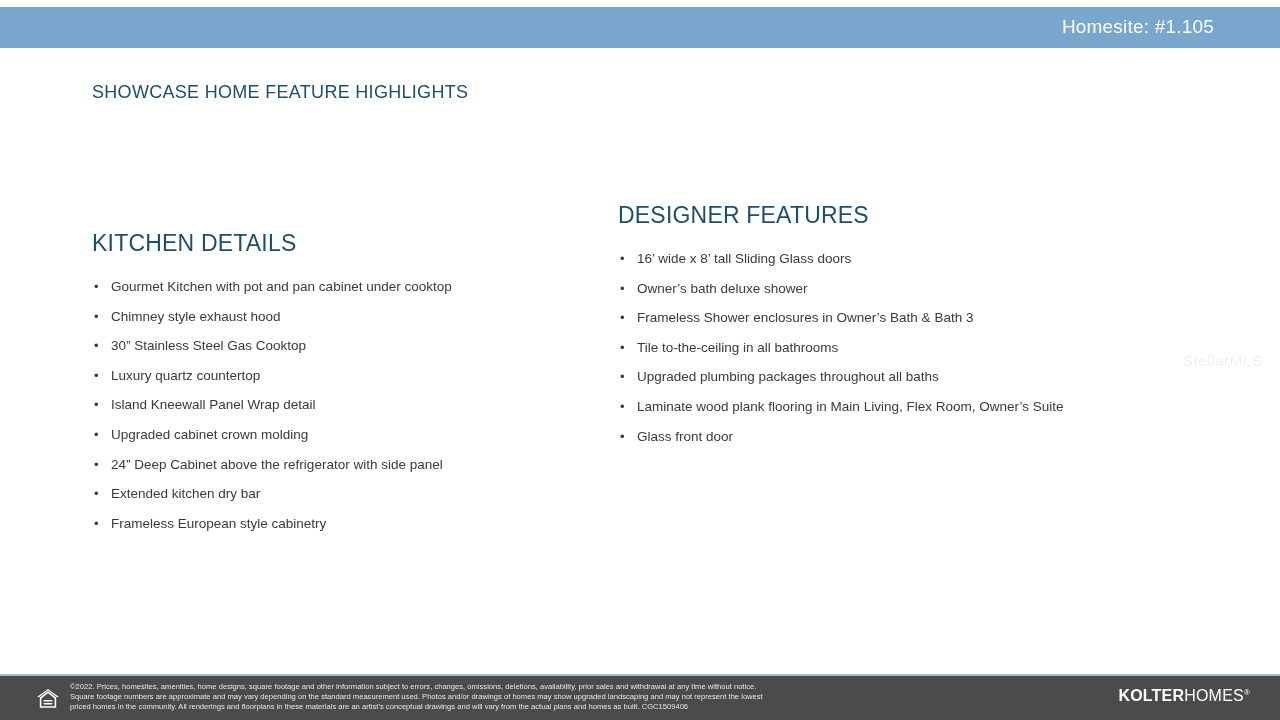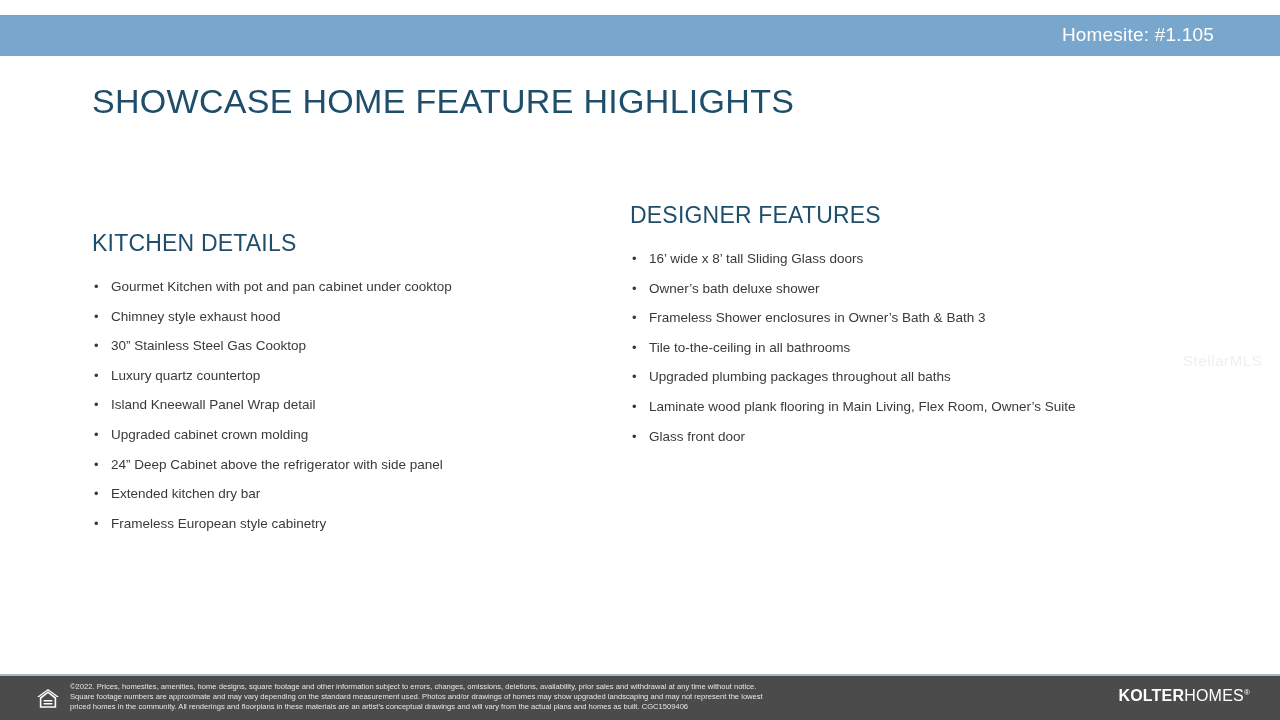--- a/index.html
+++ b/index.html
@@ -15,53 +15,53 @@
   #page {
     position: relative;
     width: 1280px;
     height: 720px;
     background: #ffffff;
   }
 
   
   .topbar {
     position: absolute;
-    top: 15px; left: 0;
+    top: 7px; left: 0;
     width: 1280px;
     height: 41px;
     background: #78a6cc;
   }
   .topbar-label {
     position: absolute;
     right: 66px;
     top: 9px;
     color: #ffffff;
     font-size: 19px;
     letter-spacing: 0.2px;
     white-space: nowrap;
   }
 
   
   .slide-title {
     position: absolute;
     left: 92px;
     top: 82px;
-    font-size: 34px;
+    font-size: 18px;
     color: #1f4e6b;
     letter-spacing: 0.3px;
     font-weight: 400;
   }
 
   
   .col {
     position: absolute;
     top: 202px;
   }
   .col-left { left: 92px; width: 500px; margin-top: 28px; }
-  .col-right { left: 618px; width: 560px; margin-left: 12px; }
+  .col-right { left: 618px; width: 560px; }
 
   .col-heading {
     font-size: 23px;
     color: #1f4e6b;
     letter-spacing: 0.2px;
     margin: 0 0 22px 0;
     font-weight: 400;
   }
 
   ul.features {

